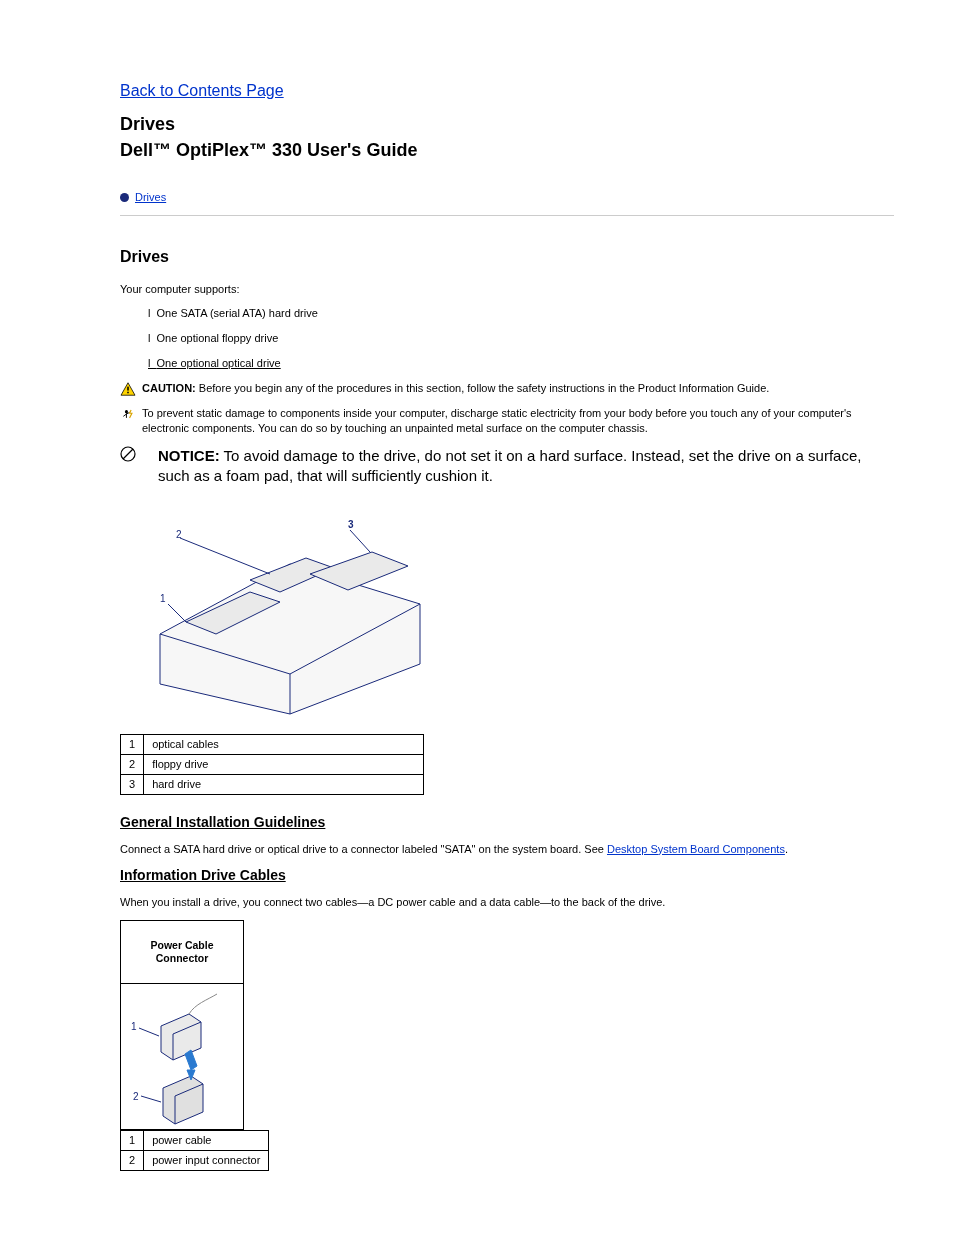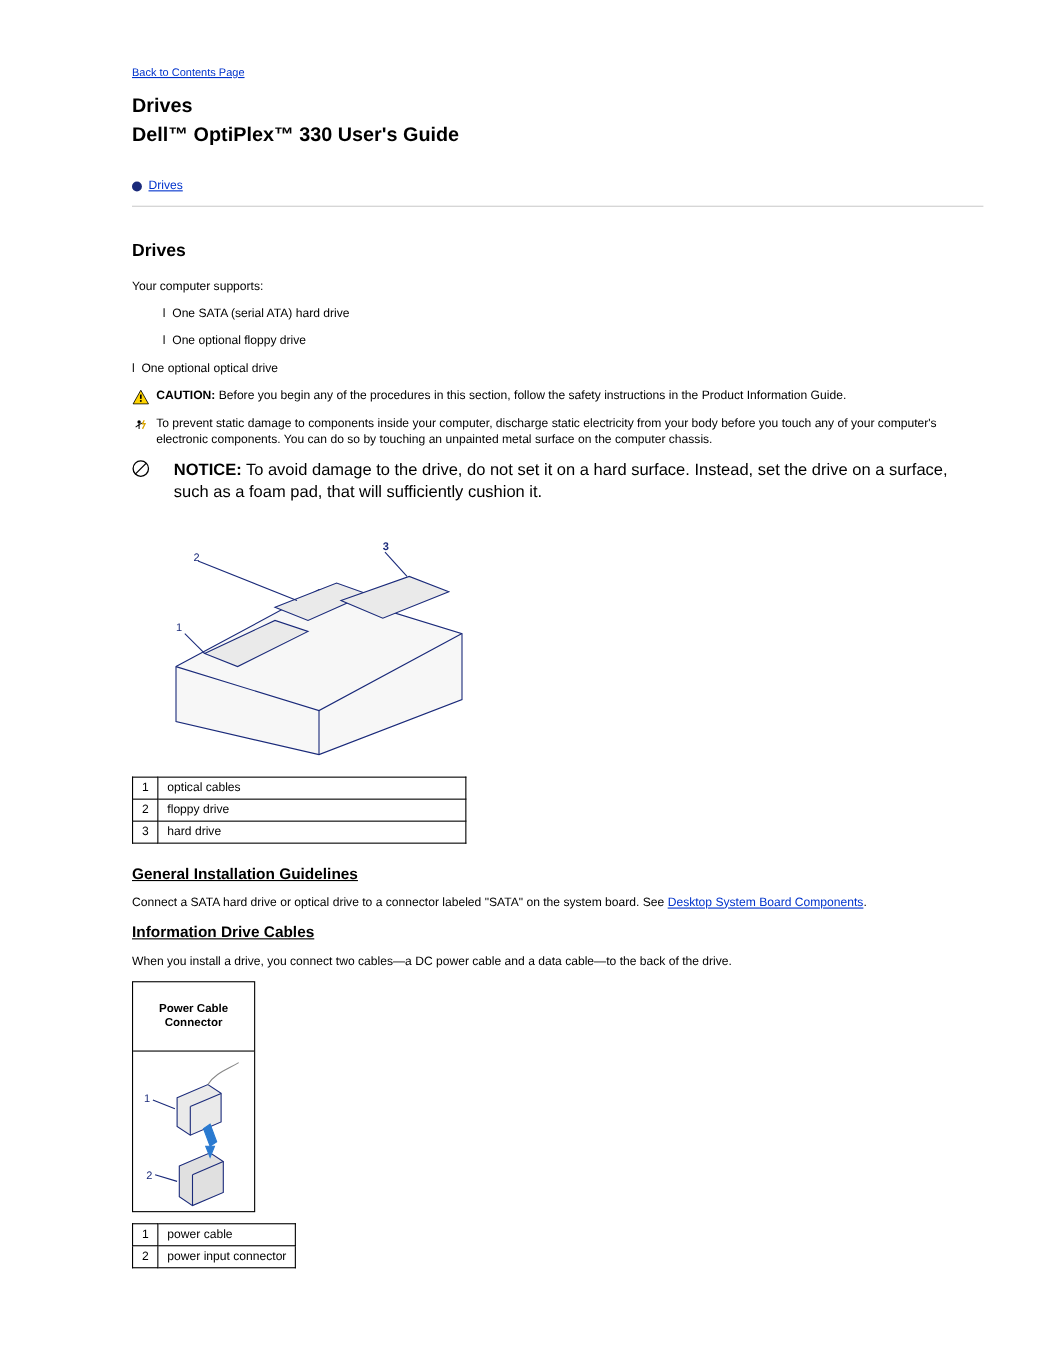--- a/index.html
+++ b/index.html
@@ -6,21 +6,21 @@
   body {
     font-family: Arial, Helvetica, sans-serif;
     font-size: 12px;
     color: #000;
     background: #fff;
     width: 954px;
     padding: 60px 60px 60px 120px;
     line-height: 1.35;
   }
   a { color: #0033cc; text-decoration: underline; }
-  .back-link { font-size: 10px; margin-bottom: 10px; }
+  .back-link { font-size: 16px; margin-bottom: 10px; margin-top: 20px; }
   h1 { font-size: 18px; font-weight: bold; margin-bottom: 2px; }
   .subtitle { font-size: 18px; font-weight: bold; margin-bottom: 28px; }
   .bullet-row { display: flex; align-items: center; gap: 6px; font-size: 11px; margin-bottom: 10px; }
   .bullet-dot { width: 9px; height: 9px; border-radius: 50%; background: #1a2a7a; display: inline-block; flex-shrink: 0; }
   hr.sep { border: none; border-top: 1px solid #ccc; margin: 10px 0 30px 0; }
   h2 { font-size: 16px; font-weight: bold; margin-bottom: 14px; }
   p { font-size: 11px; margin-bottom: 10px; }
   .warn-row, .static-row { display: flex; gap: 6px; font-size: 11px; margin-bottom: 10px; }
   .warn-label { font-weight: bold; flex-shrink: 0; text-align: right; }
   .warn-icon, .static-icon { width: 16px; height: 14px; flex-shrink: 0; margin-top: 1px; }
@@ -40,23 +40,22 @@
   table.callout td.num { width: 22px; text-align: left; }
   table.callout.wide td.num { width: 22px; }
   table.callout.wide td.desc { width: 280px; }
   table.callout.narrow td.num { width: 22px; }
   table.callout.narrow td.desc { width: 100px; }
   h3.subhead { font-size: 14px; font-weight: bold; margin: 6px 0 10px 0; text-decoration: underline; }
   .notice-row { display: flex; gap: 22px; font-size: 15px; margin-bottom: 4px; }
   .notice-label { font-weight: bold; flex-shrink: 0; }
   .notice-icon { width: 16px; height: 15px; flex-shrink: 0; margin-top: 0; }
   .pwr-frame {
-    width: 112px;
+    width: 124px;
     border: 1px solid #000;
-    margin-bottom: 10px;
   }
   .pwr-frame .pwr-header {
     border-bottom: 1px solid #000;
     font-size: 10.5px;
     font-weight: bold;
     text-align: center;
     padding: 18px 6px;
     line-height: 1.25;
   }
   .inline-link { color: #0033cc; text-decoration: underline; }
@@ -76,21 +75,21 @@
   <a href="#">Drives</a>
 </div>
 
 <hr class="sep">
 
 <h2>Drives</h2>
 
 <p>Your computer supports:</p>
 <p style="margin-left:28px;">l&nbsp;&nbsp;<span>One SATA (serial ATA) hard drive</span></p>
 <p style="margin-left:28px;">l&nbsp;&nbsp;<span>One optional floppy drive</span></p>
-<p style="">l&nbsp;&nbsp;<span>One optional optical drive</span></p>
+<p style="margin-left:28px;text-decoration:underline;">l&nbsp;&nbsp;<span>One optional optical drive</span></p>
 
 <div class="warn-row">
   <span class="warn-icon">
     <svg viewBox="0 0 20 18" width="16" height="14">
       <polygon points="10,1 19,17 1,17" fill="#ffd400" stroke="#000" stroke-width="1"></polygon>
       <rect x="9" y="6" width="2" height="5" fill="#000"></rect>
       <rect x="9" y="12.5" width="2" height="2" fill="#000"></rect>
     </svg>
   </span>
   <div>

